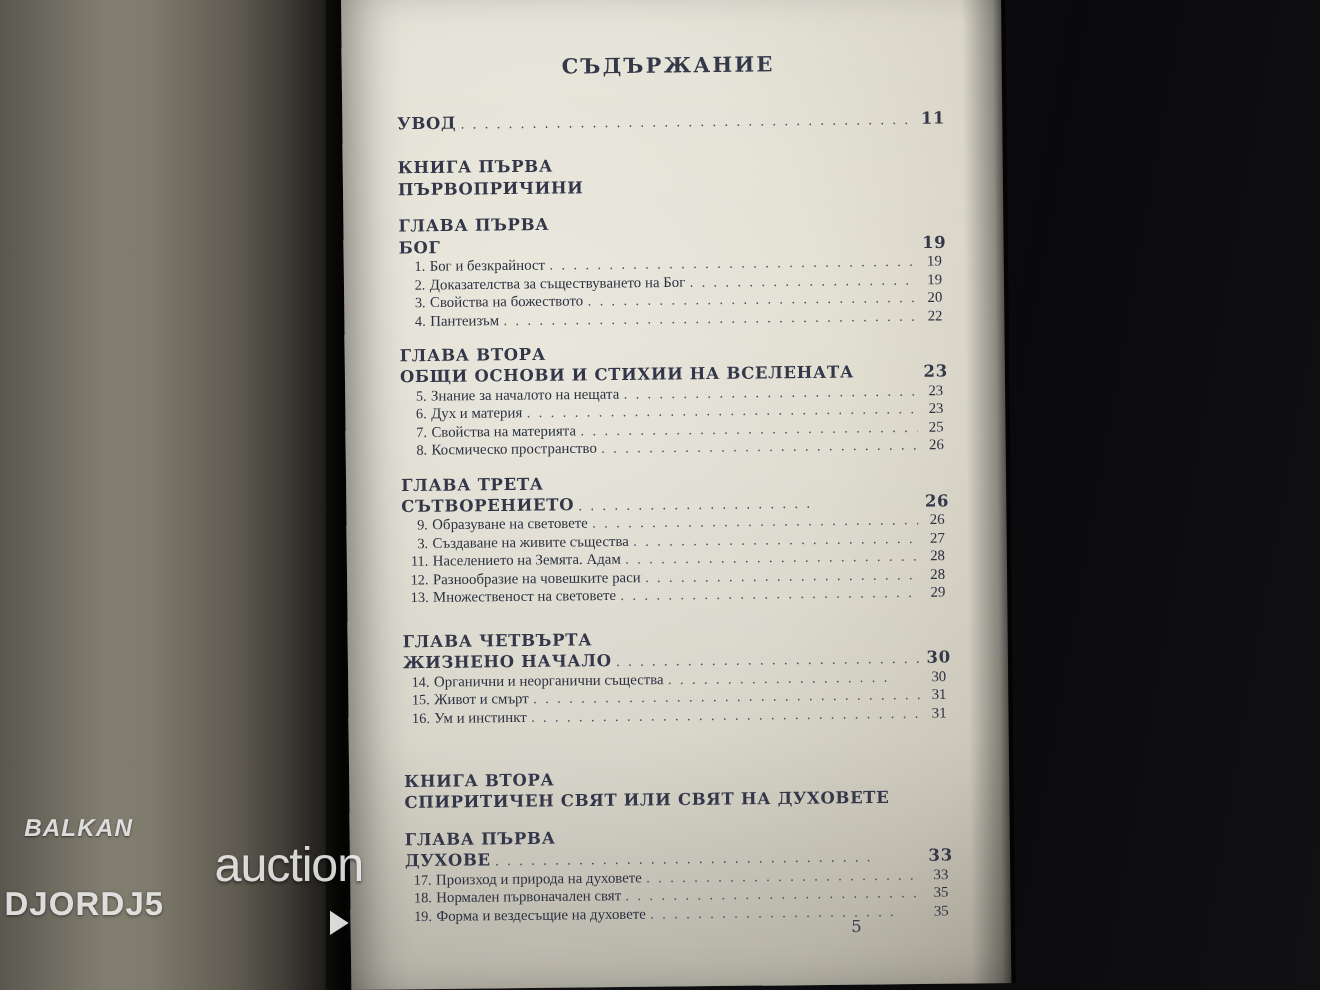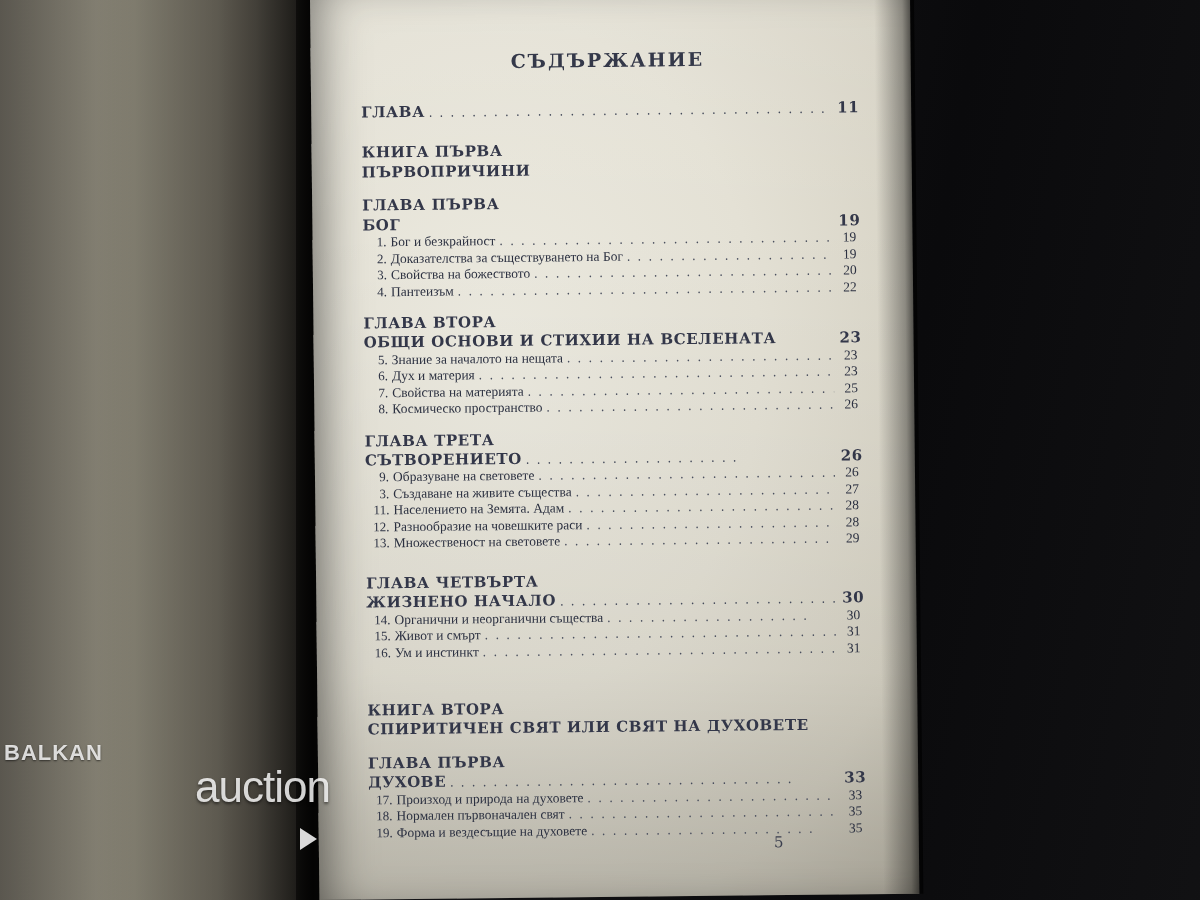--- a/index.html
+++ b/index.html
@@ -167,21 +167,22 @@
     width: 330px;
     color: rgba(255,255,255,0.82);
     pointer-events: none;
     font-family: "Liberation Sans", sans-serif;
   }
   .wm-top {
     font-size: 22px;
     font-weight: bold;
     letter-spacing: 1px;
     text-shadow: 0 1px 2px rgba(0,0,0,0.55);
-    margin-left: 4px;
+    margin-left: 22px;
+    font-style: italic;
   }
   .wm-mid {
     font-size: 44px;
     letter-spacing: -1px;
     margin-top: -4px;
     margin-left: 4px;
     text-shadow: 0 2px 3px rgba(0,0,0,0.5);
     text-align: right;
   }
   .wm-bot {
@@ -216,21 +217,21 @@
 
   <div class="right-page">
     <div class="paper-tone"></div>
     <div class="edge-dark"></div>
 
     <div class="content">
 
       <div class="toc-title">СЪДЪРЖАНИЕ</div>
 
       <div class="row head">
-        <span class="label">ГЛАВА</span>
+        <span class="label">УВОД</span>
         <span class="dots">. . . . . . . . . . . . . . . . . . . . . . . . . . . . . . . . . . . . . . .</span>
         <span class="page">11</span>
       </div>
 
       <div class="sp-lg"></div>
 
       <div class="block-head">КНИГА ПЪРВА</div>
       <div class="block-head">ПЪРВОПРИЧИНИ</div>
 
       <div class="sp-md"></div>
@@ -398,15 +399,16 @@
       </div>
 
     </div>
 
     <div class="folio">5</div>
   </div>
 
   <div class="watermark">
     <div class="wm-top">BALKAN</div>
     <div class="wm-mid">auction</div>
+    <div class="wm-bot">DJORDJ5</div>
     <div class="wm-play"></div>
   </div>
 </div>
 
 </body></html>

